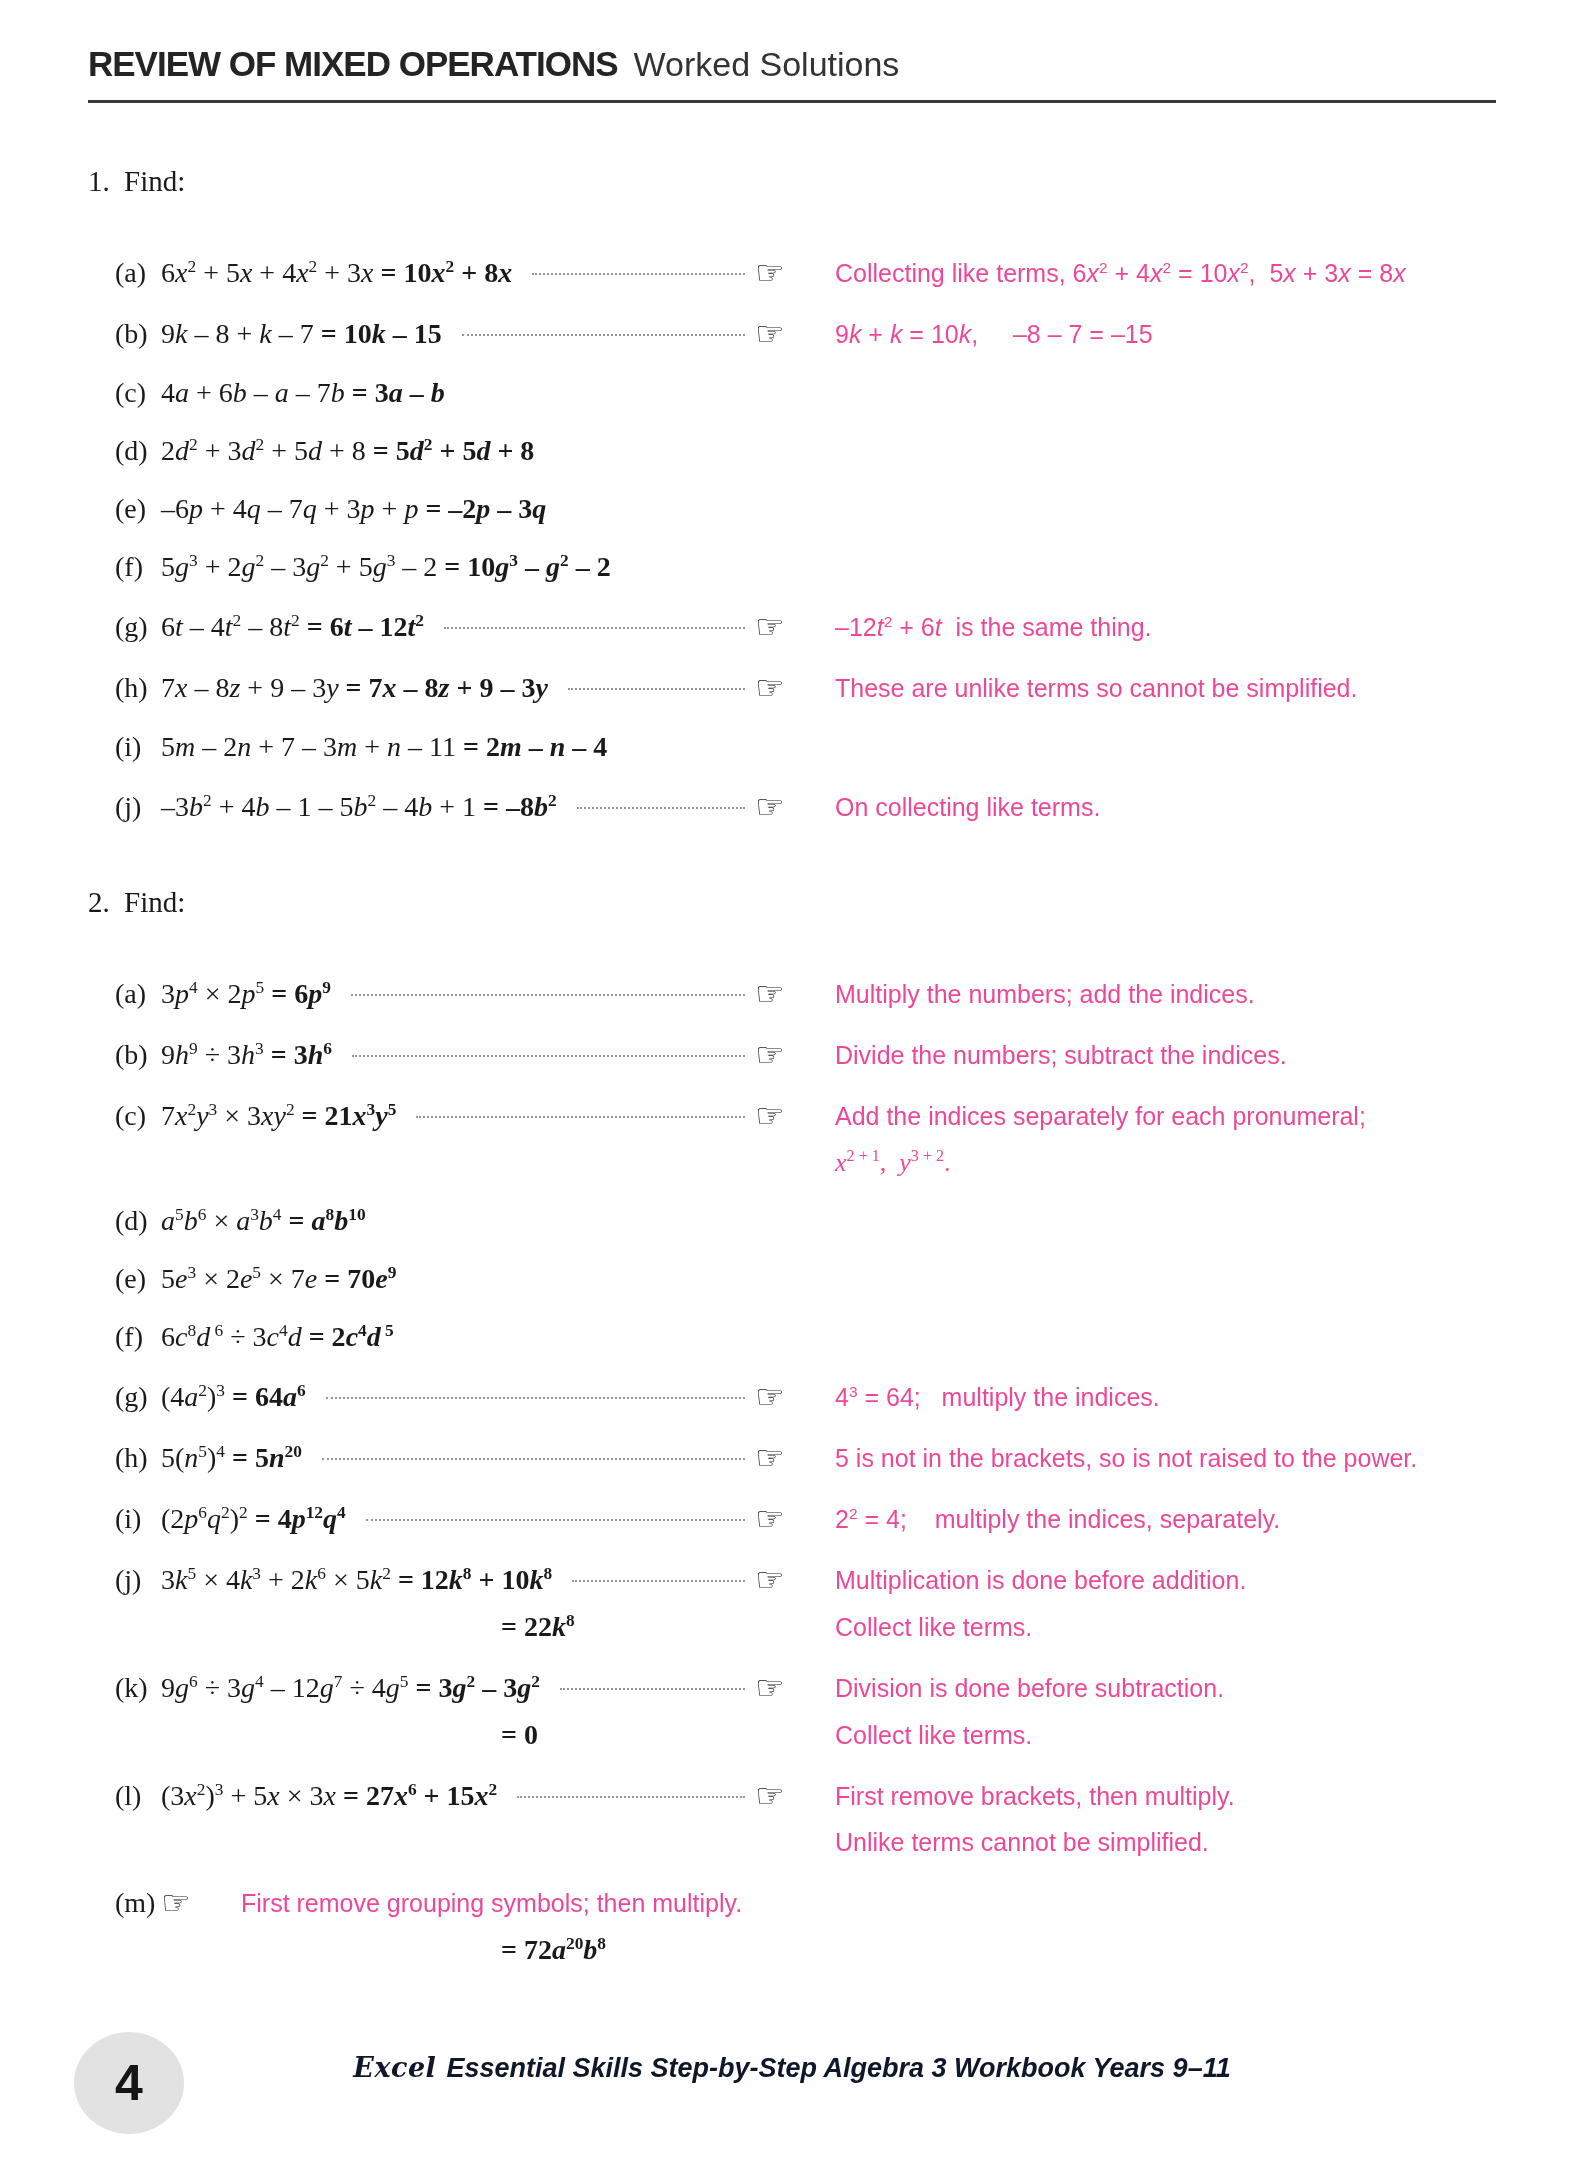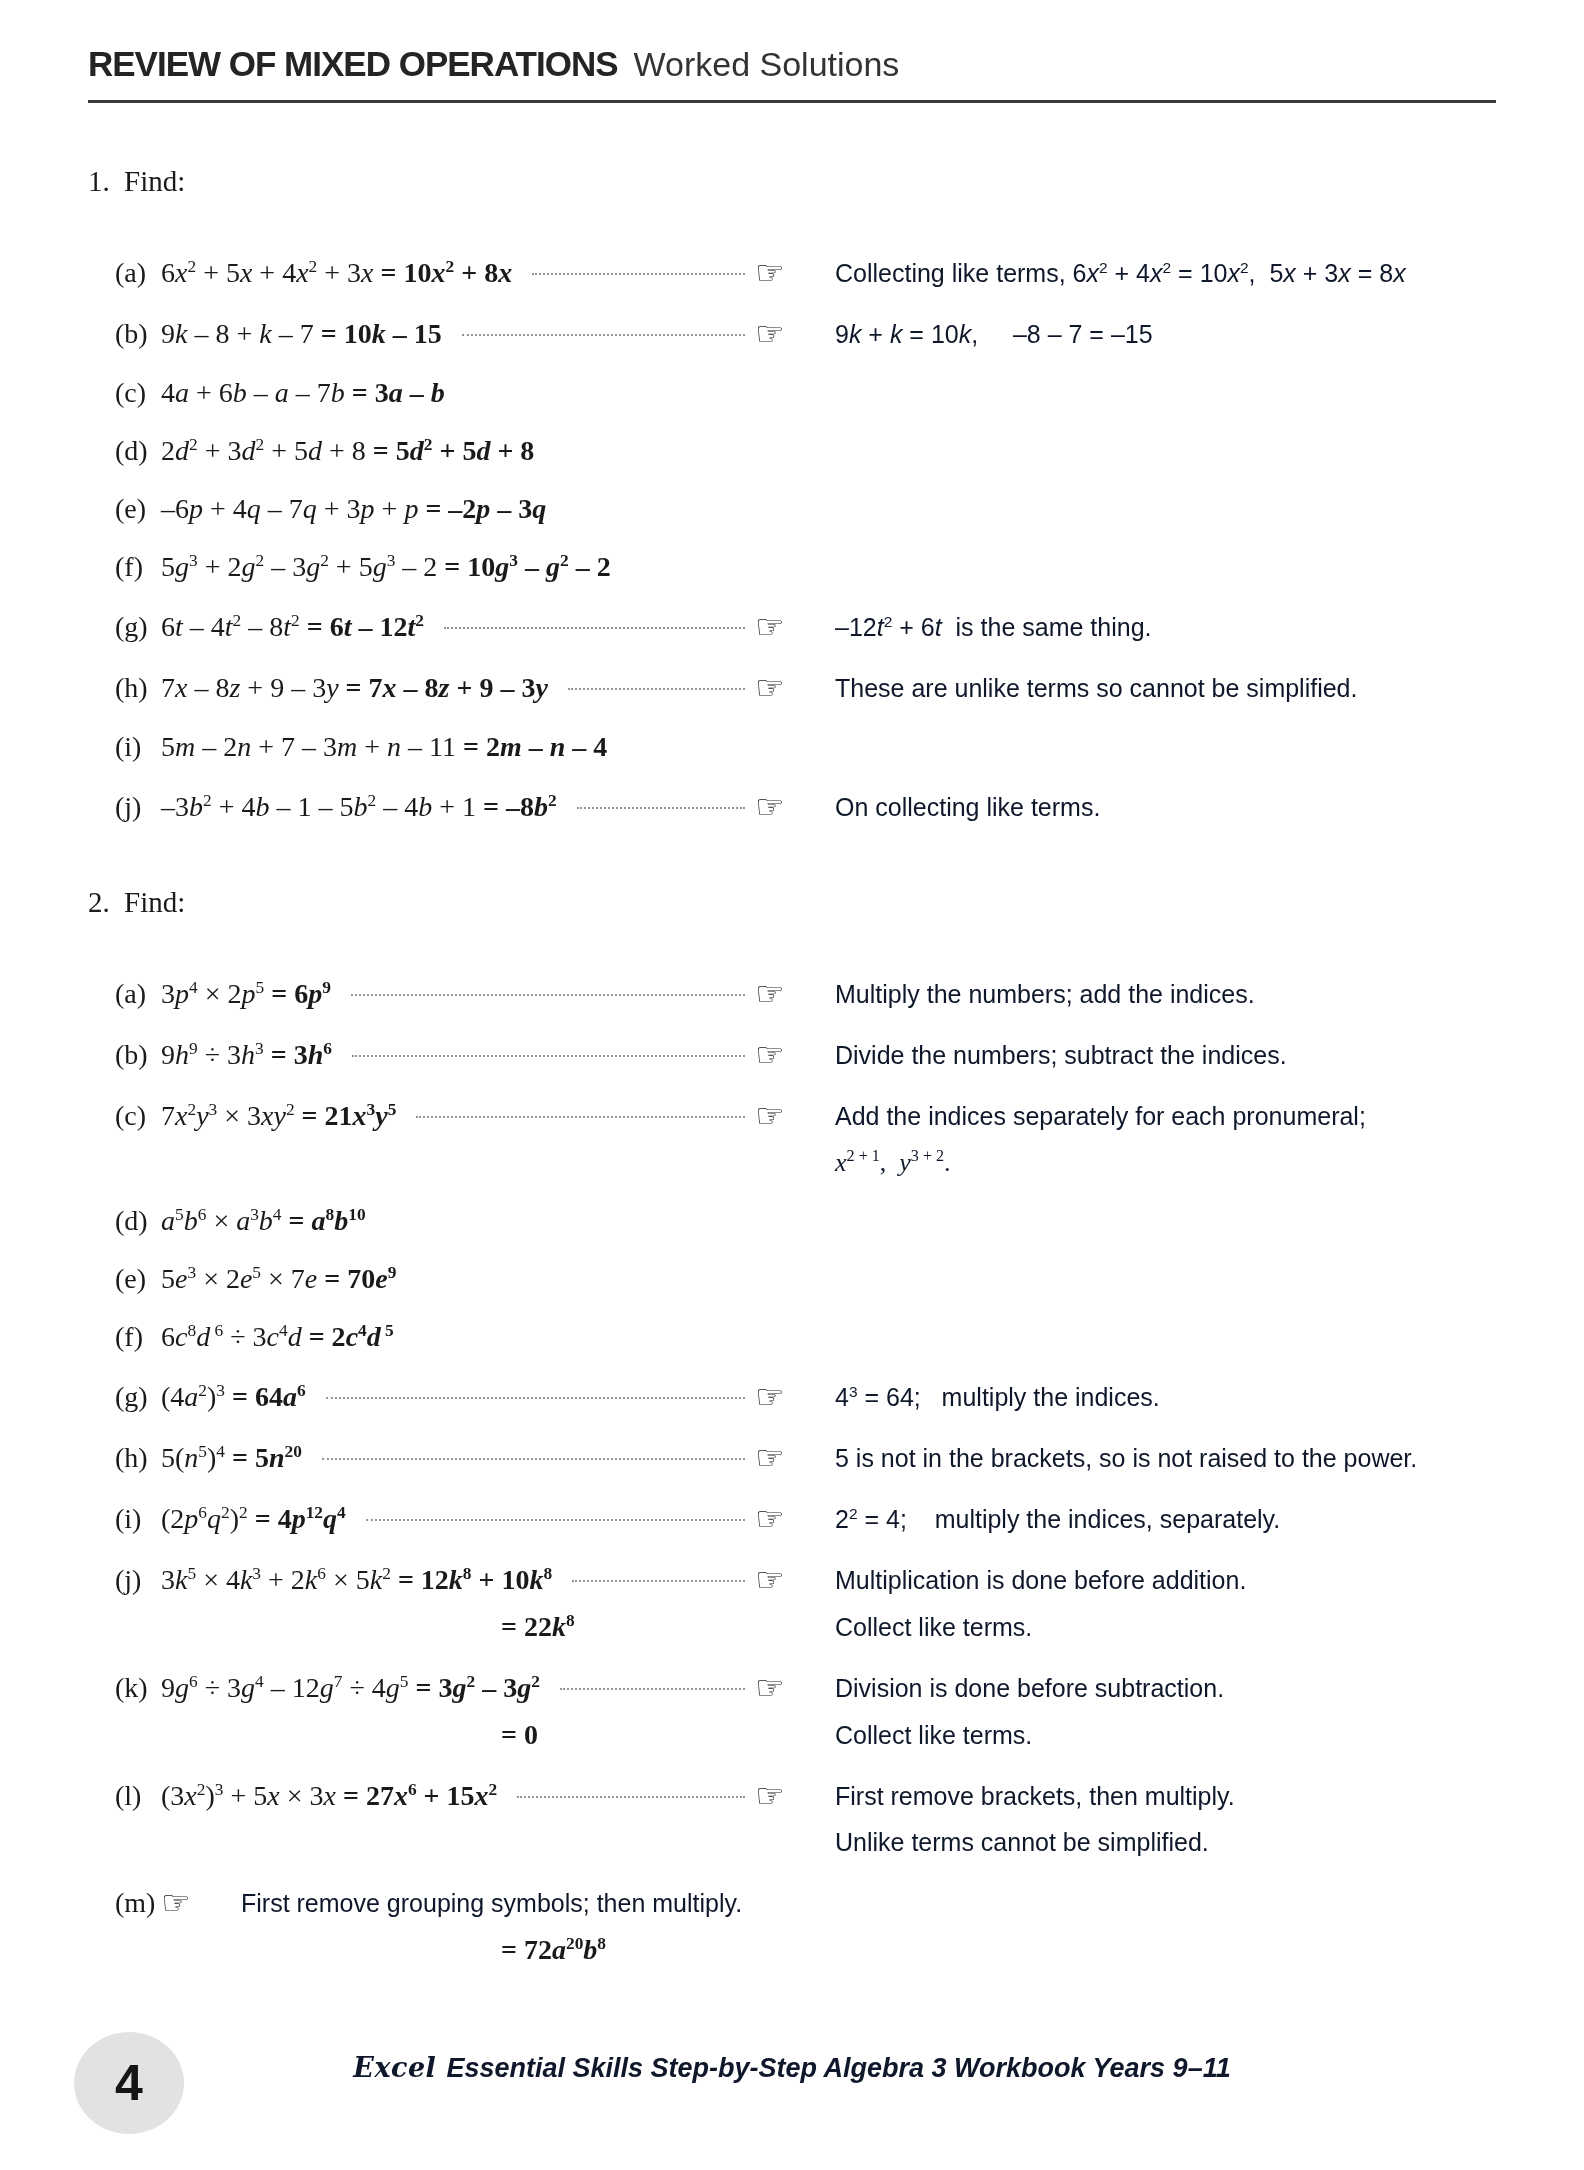--- a/index.html
+++ b/index.html
@@ -23,21 +23,21 @@
   .lbl { width:46px; flex:none; font-size:28px; }
   .eqzone { width:594px; flex:none; display:flex; align-items:baseline; min-width:0;gap:12px; }
   .eq { font-size:28px; white-space:nowrap; }
   .eq b { font-weight:bold; }
   sup { font-size:62%; line-height:0; }
   .leader { flex:1; min-width:0; border-bottom:2px dotted #949494;
             transform:translateY(-7px); margin:0 10px 0 8px; }
   .hand { width:80px; flex:none; font-family:"DejaVu Sans", sans-serif;
           font-size:33px; line-height:1; color:#1a1a1a; transform:translateY(2px); }
   .note { flex:1; font-family:"Liberation Sans","DejaVu Sans",sans-serif;
-          font-size:25px; color:#0f172a; white-space:pre-wrap; line-height:33px; }
+          font-size:25px; color:#ec4899; white-space:pre-wrap; line-height:33px; }
   .note-math { font-family:"Liberation Serif", serif; font-size:26px; }
   .subrow { margin-top:-12px; }
   .cont { font-weight:bold; font-size:28px; margin-left:340px; white-space:nowrap; }
   
   .footer { position:absolute; left:0; right:0; top:2018px; height:120px; }
   .badge { position:absolute; left:74px; top:14px; width:110px; height:102px;
            border-radius:50%; background:#e2e2e2; display:flex;
            align-items:center; justify-content:center; }
   .badge span { font-family:"Liberation Sans", sans-serif; font-weight:700;
                 font-size:50px; color:#151515; }

